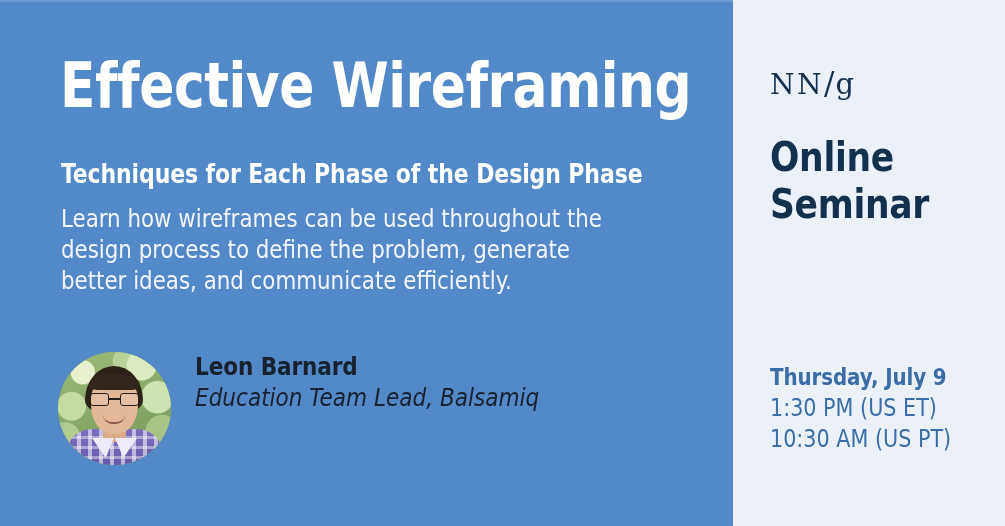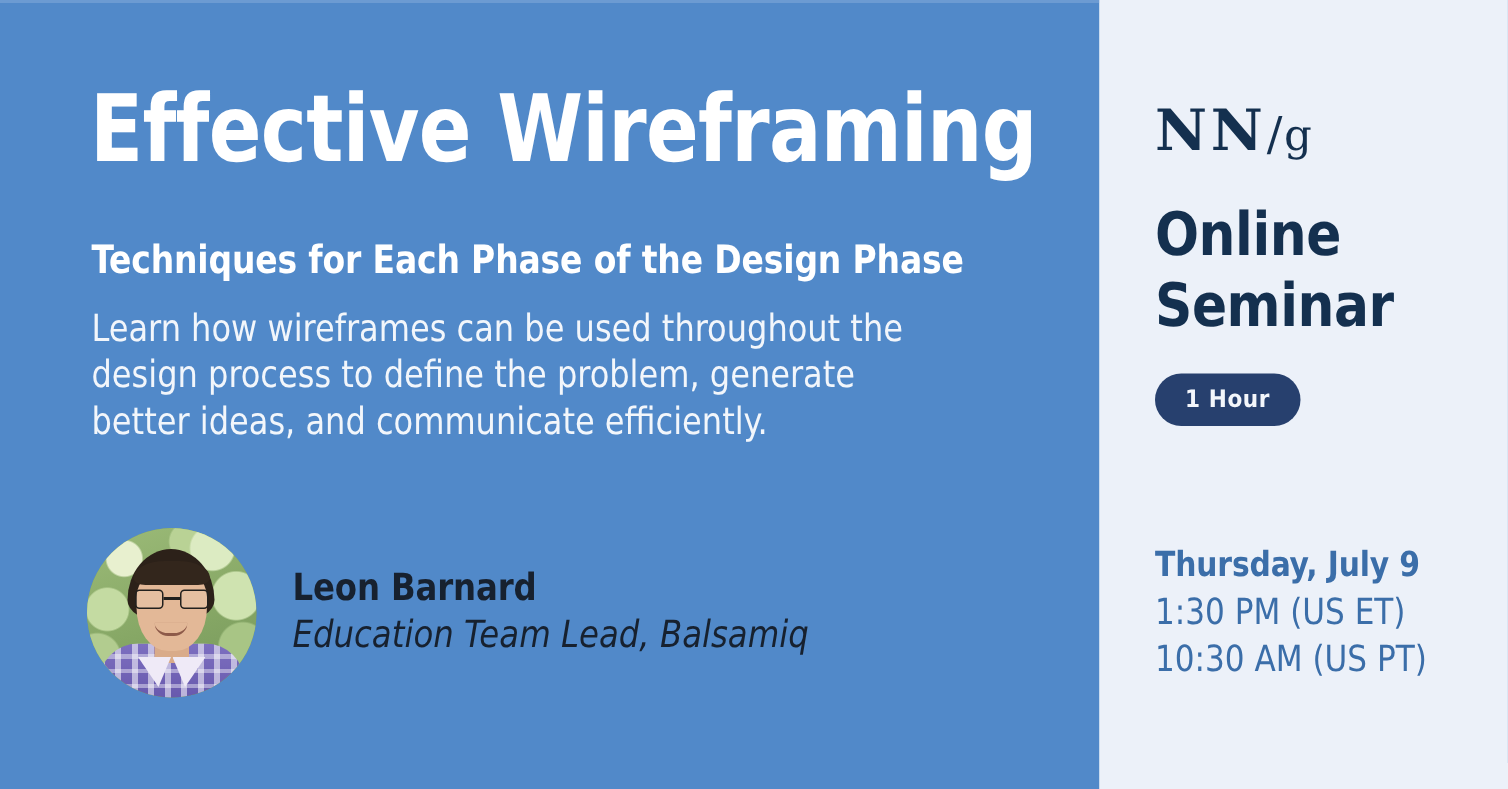--- a/index.html
+++ b/index.html
@@ -82,21 +82,20 @@
     transform-origin:left top;
   }
 
   
   #speaker-block {
     position:absolute;
     left:58px;
     top:352px;
     display:flex;
     flex-direction:row;
-    align-items:center;
   }
 
   #speaker-avatar {
     position:relative;
     width:113px; height:113px;
     border-radius:50%;
     overflow:hidden;
     flex:0 0 113px;
     background:#7d9c5a;
   }
@@ -238,22 +237,22 @@
     position:absolute;
     left:37px;
     top:68px;
     display:flex;
     align-items:baseline;
     color:#14304F;
     line-height:1;
   }
   .logo-nn {
     font-family:"DejaVu Serif","Liberation Serif", serif;
-    font-weight:700;
-    font-size:38px;
+    font-weight:400;
+    font-size:28px;
     letter-spacing:2.5px;
   }
   .logo-slash {
     font-family:"DejaVu Serif","Liberation Serif", serif;
     font-weight:400;
     font-size:31px;
     margin:0 1px 0 0;
   }
   .logo-g {
     font-family:"DejaVu Serif","Liberation Serif", serif;
@@ -362,21 +361,20 @@
       <span class="logo-nn">NN</span>
       <span class="logo-slash">/</span>
       <span class="logo-g">g</span>
     </div>
 
     <div id="event-type">
       <div>Online</div>
       <div>Seminar</div>
     </div>
 
-    <button id="duration-badge">1 Hour</button>
 
     <div id="event-schedule">
       <div class="schedule-date">Thursday, July 9</div>
       <div class="schedule-time">1:30 PM (US ET)</div>
       <div class="schedule-time">10:30 AM (US PT)</div>
     </div>
 
   </aside>
 
 </div>

